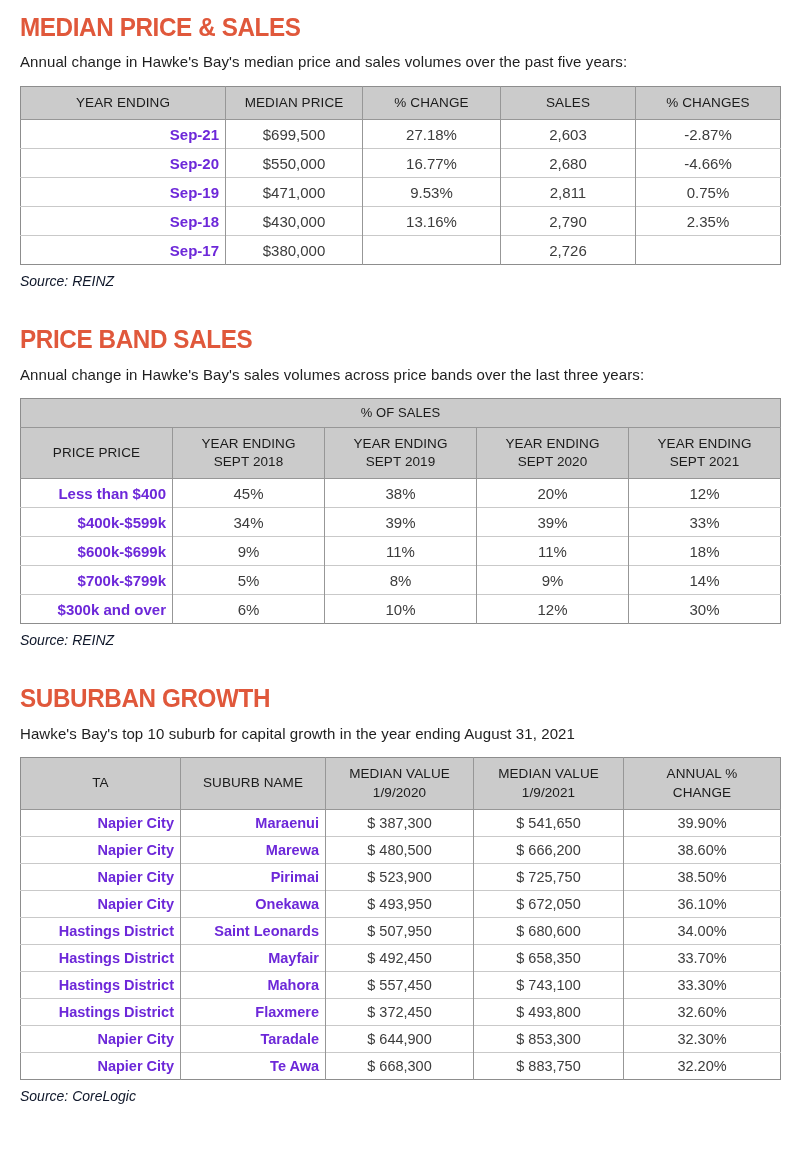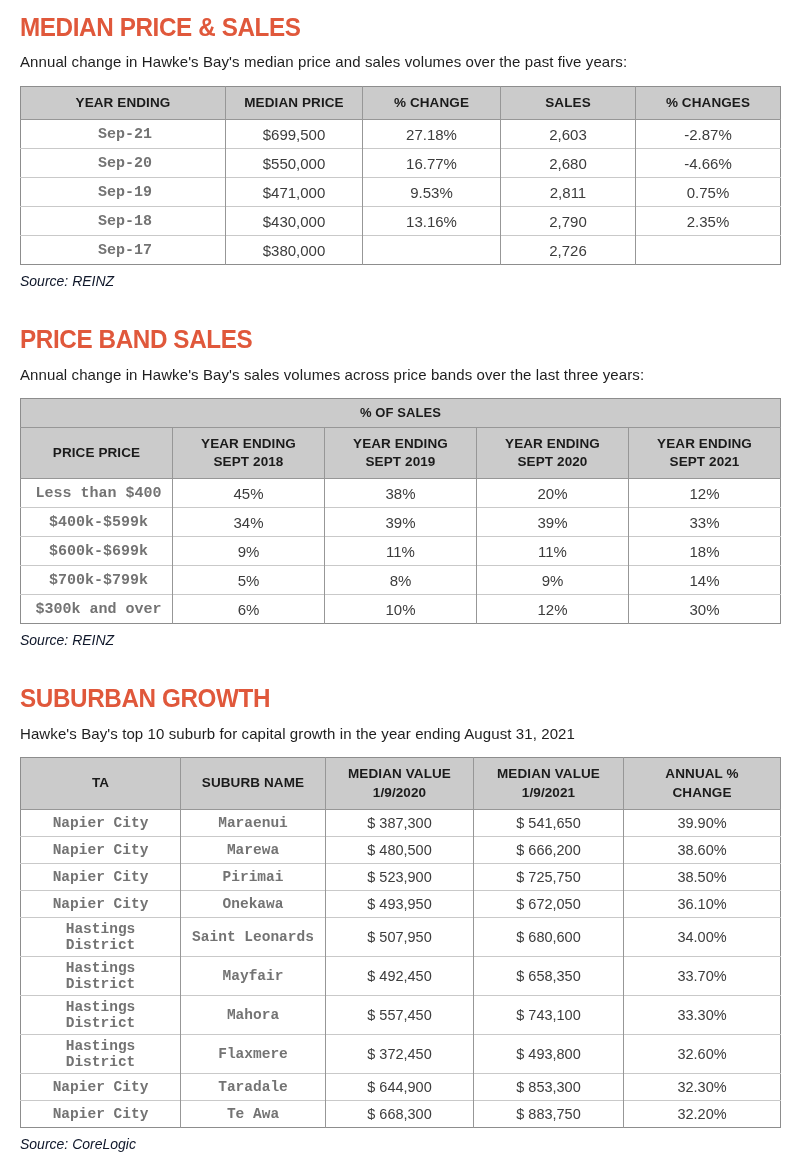--- a/index.html
+++ b/index.html
@@ -33,46 +33,45 @@
   table {
     border-collapse: collapse;
     table-layout: fixed;
     width: 760px;
     background: #ffffff;
     border: 1px solid #8d8d8d;
   }
   th {
     background: #cbcbcb;
     font-size: 13.5px;
-    font-weight: bold;
+    font-weight: normal;
     color: #1b1b1b;
     text-align: center;
     padding: 7px 4px;
     border-left: 1px solid #979797;
     border-bottom: 1px solid #979797;
     white-space: pre-line;
     line-height: 1.35;
     letter-spacing: 0.1px;
   }
   td {
     font-size: 15px;
     color: #3c3c3c;
     text-align: center;
     padding: 5px 6px;
     height: 29px;
     border-left: 1px solid #979797;
     border-top: 1px solid #c9c9c9;
   }
   th:first-child, td:first-child { border-left: none; }
   td.lbl {
-    text-align: center;
+    text-align: right;
     font-weight: bold;
-    color: #737373;
+    color: #6d28d9;
     padding-left: 10px;
-    font-family: Liberation Mono, monospace;
   }
   .t2 .span-head { font-size: 13px; padding: 5px 4px; }
   .t3 td { font-size: 14.5px; height: 27px; padding: 3px 6px; }
   .source {
     font-style: italic;
     font-size: 14px;
     color: #0f172a;
     margin: 8px 0 37px 0;
   }
   .section:last-child .source { margin-bottom: 12px; }

